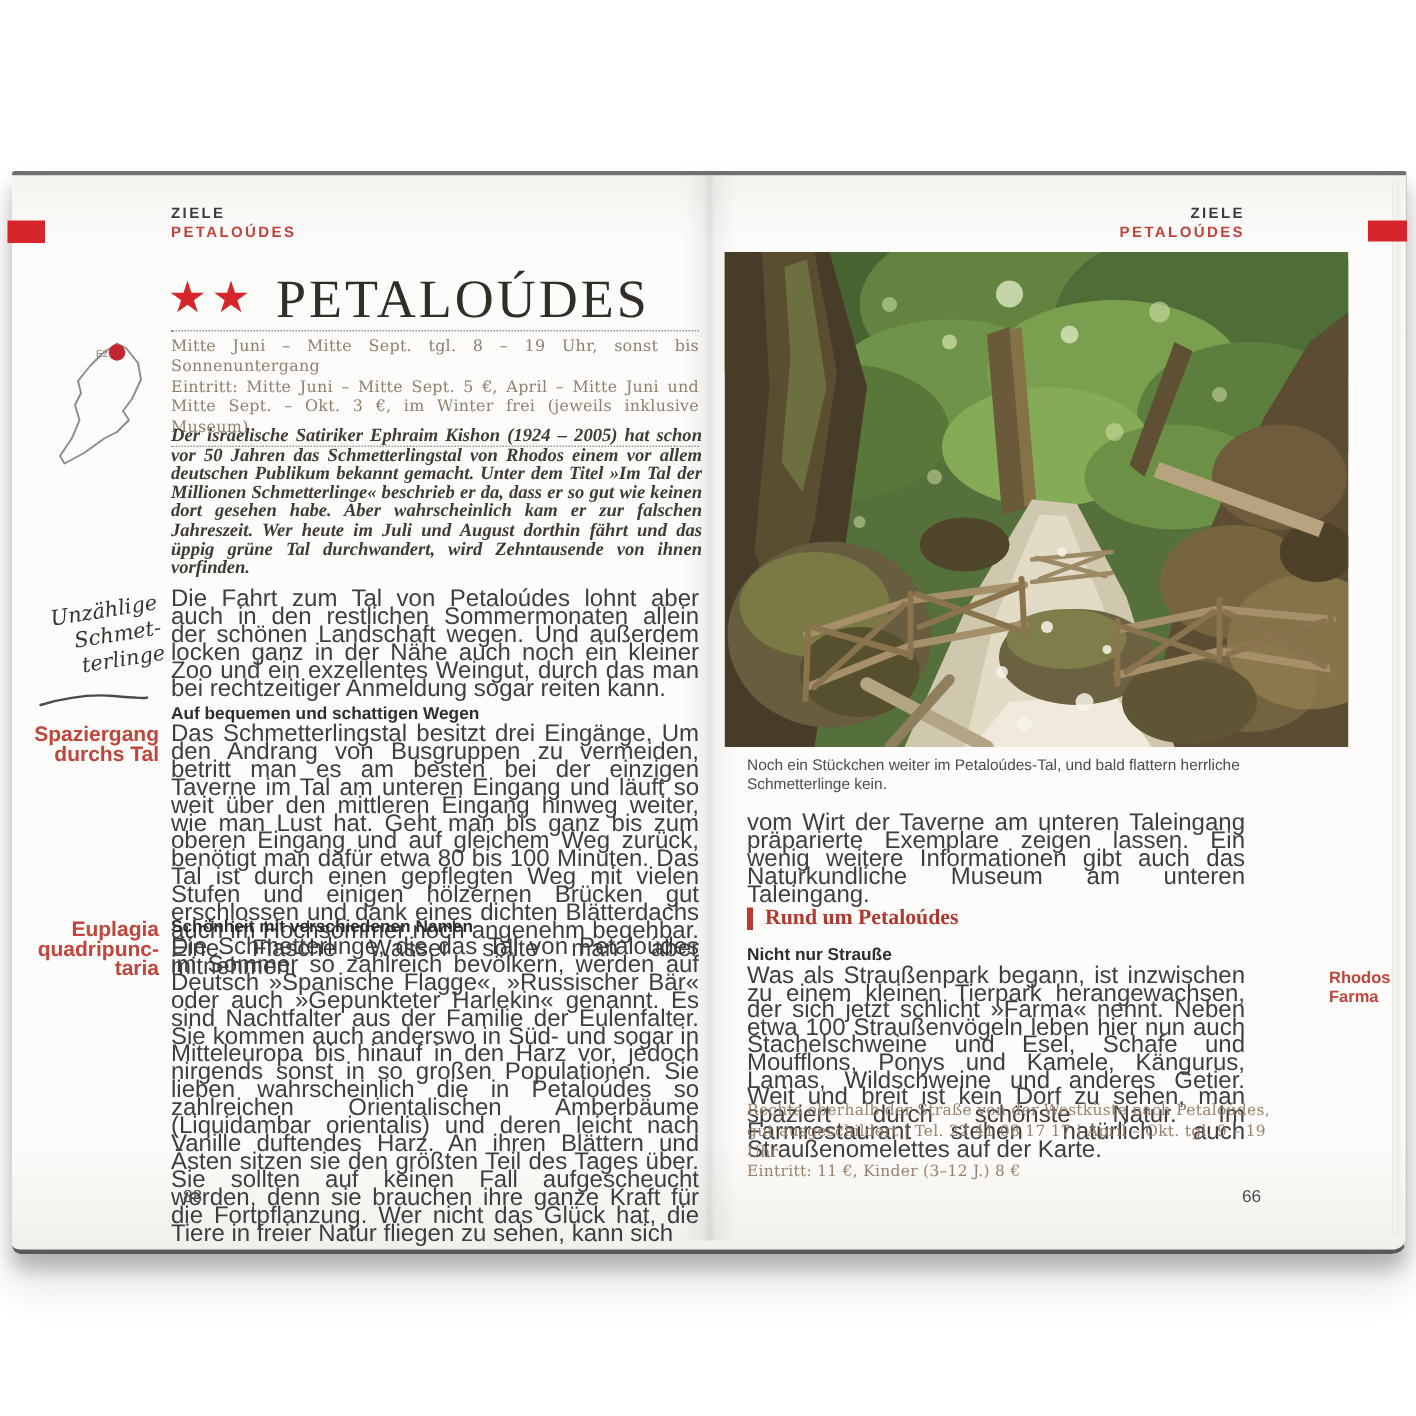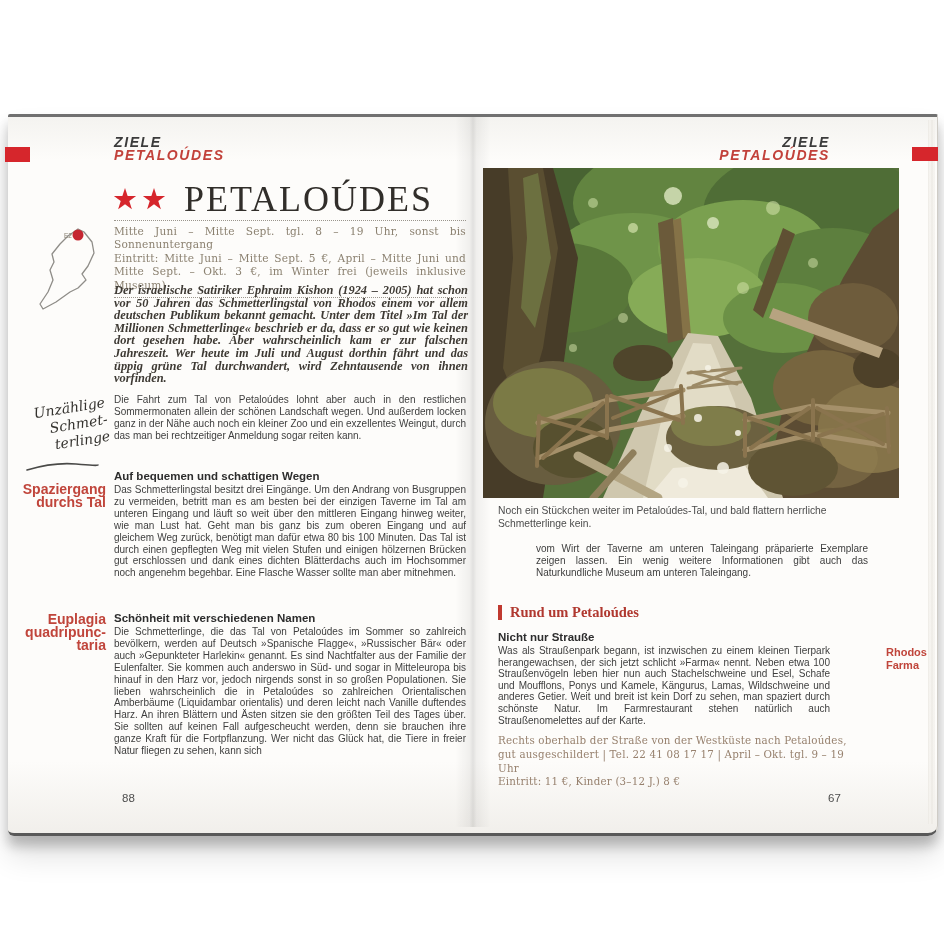--- a/index.html
+++ b/index.html
@@ -25,21 +25,21 @@
   }
   .page-edge{
     position:absolute;right:9px;top:120px;width:7px;height:704px;
     background:repeating-linear-gradient(90deg,#e9e6e0 0px,#f7f5f1 2px,#e9e6e0 4px);
     opacity:.8;pointer-events:none;
   }
   .tab{position:absolute;background:#d6262c;}
   .tab-left{left:5px;top:147px;width:25px;height:15px;}
   .tab-right{left:912px;top:147px;width:26px;height:14px;}
 
-  .hdr{position:absolute;font-size:14px;font-weight:bold;letter-spacing:1.6px;line-height:13px;font-style:italic;}
+  .hdr{position:absolute;font-size:10px;font-weight:bold;letter-spacing:1.6px;line-height:13px;}
   .hdr .kicker{color:#3b3b3b;}
   .hdr .place{color:#c2413a;}
   .hdr-left{left:114px;top:136px;text-align:left;}
   .hdr-right{left:630px;top:136px;width:200px;text-align:right;}
 
   .title-row{position:absolute;left:112px;top:180px;display:flex;align-items:center;gap:14px;}
   .stars{color:#d6262c;font-size:29px;letter-spacing:3px;line-height:30px;}
   .main-title{
     font-family:"Liberation Serif", serif;font-size:36px;color:#312e2a;
     letter-spacing:2px;line-height:38px;font-weight:normal;
@@ -53,21 +53,21 @@
     letter-spacing:.2px;color:#8b8170;white-space:pre-line;text-align:justify;
   }
   .map-icon{position:absolute;left:26px;top:222px;}
 
   .intro{
     position:absolute;left:114px;top:284px;width:354px;
     font-family:"Liberation Serif", serif;font-style:italic;font-weight:bold;
     font-size:12.4px;line-height:12.6px;color:#3e3a34;text-align:justify;
   }
   .body-text{
-    position:absolute;font-size:10px;line-height:11.9px;color:#3e3e3e;text-align:justify;
+    position:absolute;font-size:16px;line-height:11.9px;color:#3e3e3e;text-align:justify;
   }
   .subhead{
     position:absolute;font-size:11.5px;font-weight:bold;color:#2d2d2d;
   }
   .margin-note-red{
     position:absolute;left:18px;width:88px;text-align:right;
     color:#c0453b;font-weight:bold;font-size:14px;line-height:13px;white-space:pre-line;
   }
   .hand-note{
     position:absolute;left:16px;top:401px;width:92px;text-align:right;
@@ -268,29 +268,29 @@
     <circle cx="140" cy="150" r="5"></circle>
         <circle cx="260" cy="120" r="6"></circle>
     <circle cx="330" cy="95" r="5"></circle>
         <circle cx="90" cy="180" r="4"></circle>
   </g>
 </svg>
 </div>
 
 <div class="caption">Noch ein Stückchen weiter im Petaloúdes-Tal, und bald flattern herrliche Schmetterlinge kein.</div>
 
-<div class="body-text r-col" style="top:543px;margin-left:38px;">vom Wirt der Taverne am unteren Taleingang präparierte Exemplare zeigen lassen. Ein wenig weitere Informationen gibt auch das Naturkundliche Museum am unteren Taleingang.</div>
+<div class="body-text r-col" style="top:543px;">vom Wirt der Taverne am unteren Taleingang präparierte Exemplare zeigen lassen. Ein wenig weitere Informationen gibt auch das Naturkundliche Museum am unteren Taleingang.</div>
 
 <div class="section-head">
   <span class="section-bar"></span>
   <span class="section-label">Rund um Petaloúdes</span>
 </div>
 
 <div class="subhead" style="left:498px;top:631px;">Nicht nur Strauße</div>
 <div class="body-text r-col" style="top:645px;line-height:11.6px;">Was als Straußenpark begann, ist inzwischen zu einem kleinen Tierpark herangewachsen, der sich jetzt schlicht »Farma« nennt. Neben etwa 100 Straußenvögeln leben hier nun auch Stachelschweine und Esel, Schafe und Moufflons, Ponys und Kamele, Kängurus, Lamas, Wildschweine und anderes Getier. Weit und breit ist kein Dorf zu sehen, man spaziert durch schönste Natur. Im Farmrestaurant stehen natürlich auch Straußenomelettes auf der Karte.</div>
 
 <div class="info-text-r">Rechts oberhalb der Straße von der Westküste nach Petaloúdes, gut ausgeschildert | Tel. 22 41 08 17 17 | April – Okt. tgl. 9 – 19 Uhr
 Eintritt: 11 €, Kinder (3–12 J.) 8 €</div>
 
 <div class="rhodos-farma">Rhodos
 Farma</div>
 
-<div class="page-num" style="left:812px;top:792px;">67</div>
+<div class="page-num" style="left:812px;top:792px;">66</div>
 
 </body></html>

